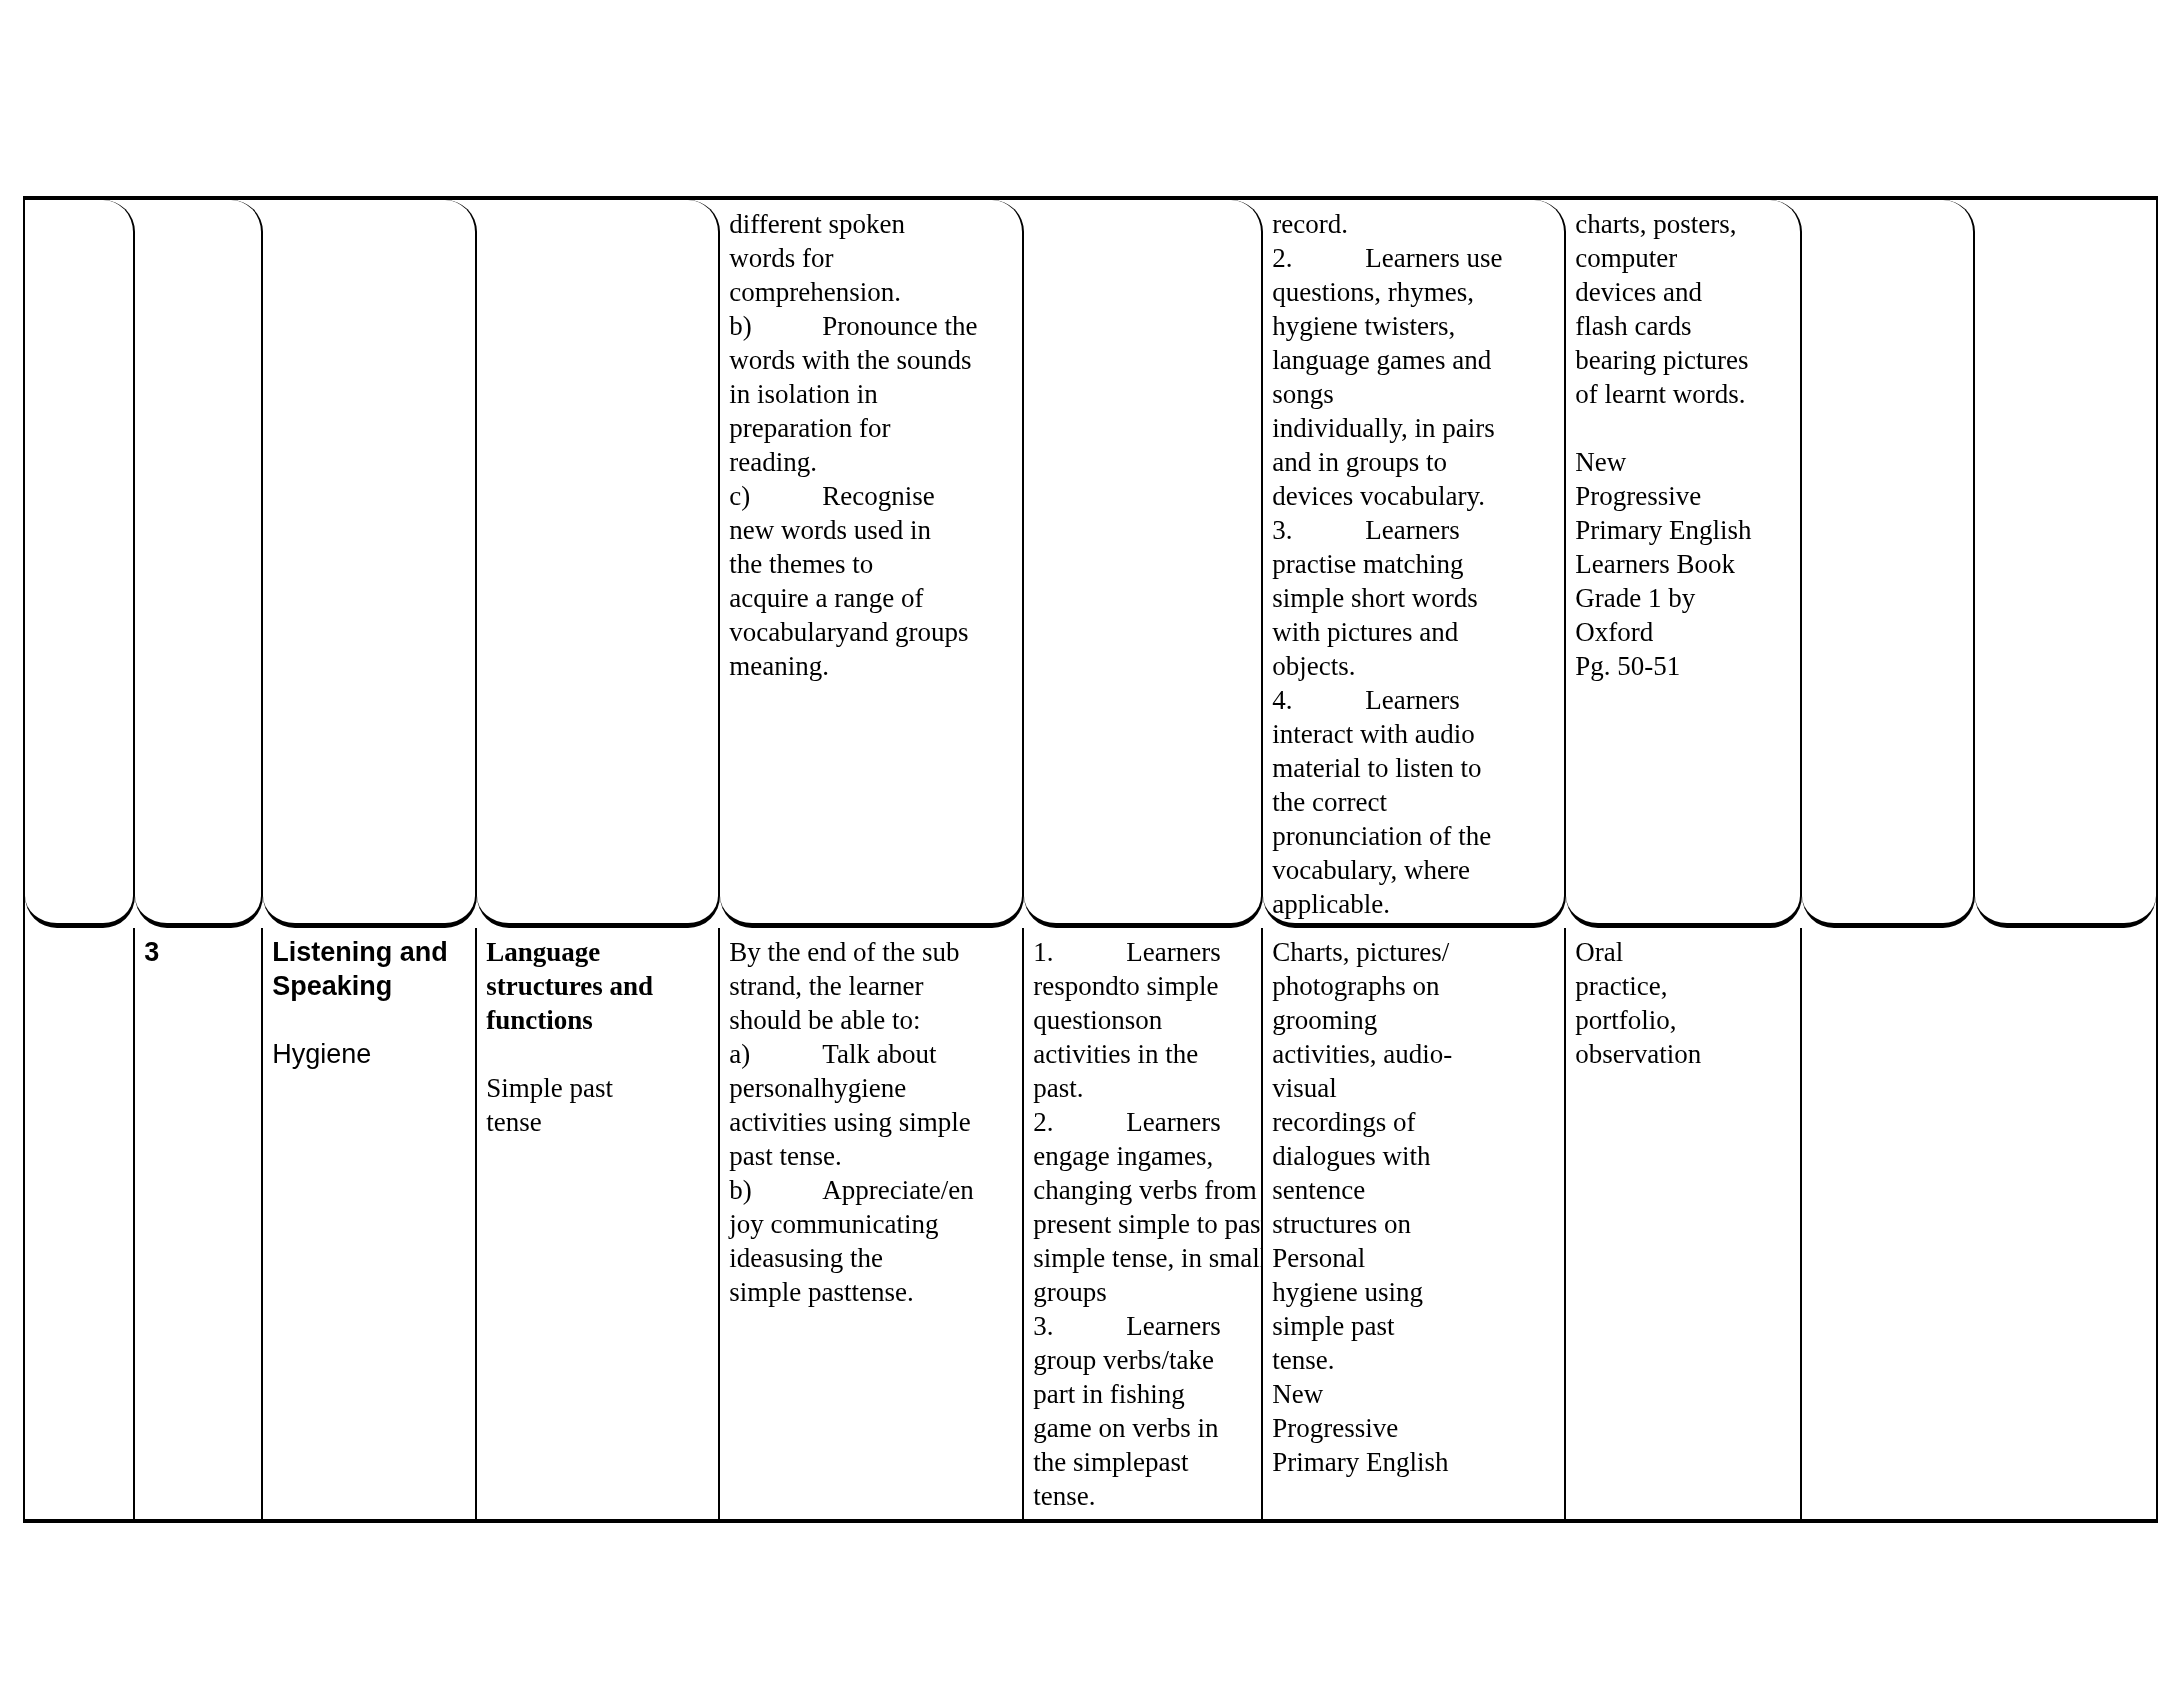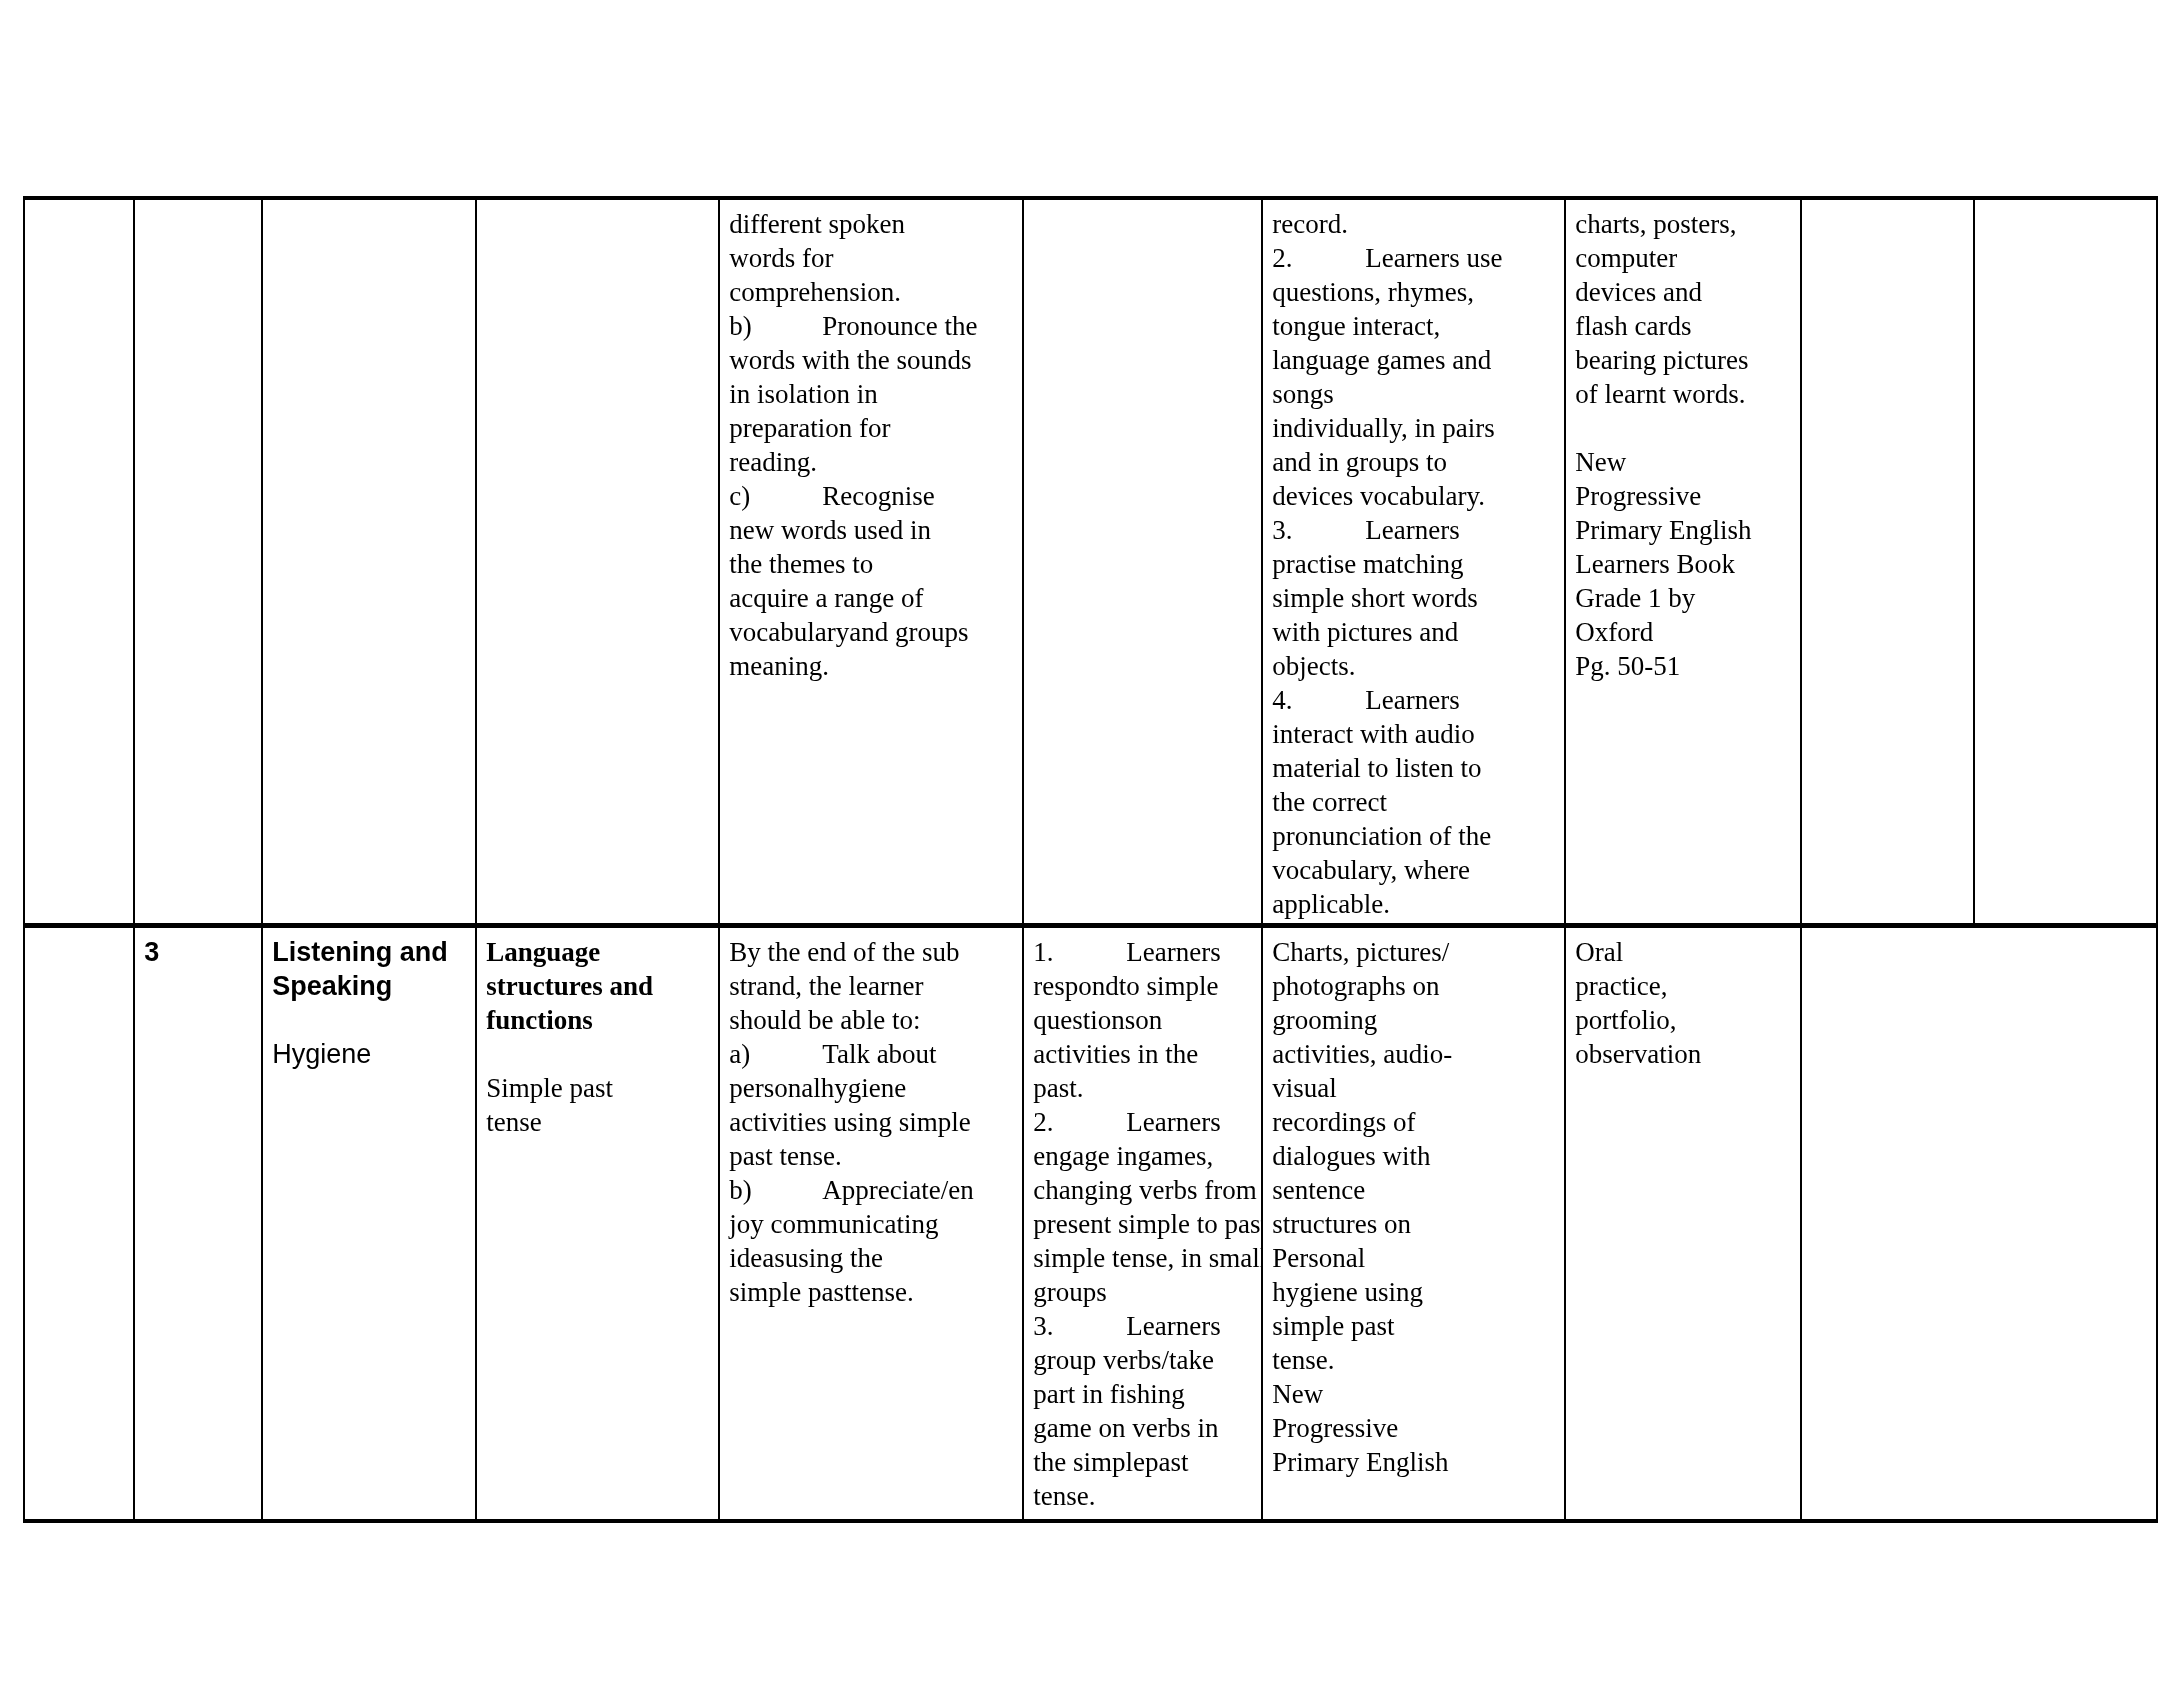--- a/index.html
+++ b/index.html
@@ -26,21 +26,21 @@
     box-sizing:border-box;
     border-right:2px solid #000;
     overflow:hidden;
     padding:6.6px 9.3px;
     font-family:"Liberation Serif","DejaVu Serif",serif;
     font-size:27px;
     line-height:34px;
     color:#000;
   }
   .cell.c10{border-right:none;}
-  .cell.r1{border-bottom:5.3px solid #000;}
+  .cell.r1{border-bottom:5.3px solid #000;border-radius:32px;}
   .cell.sans{font-family:"Liberation Sans","DejaVu Sans",sans-serif;}
   .line{white-space:pre;}
   .line.b{font-weight:bold;}
   .mk{display:inline-block;width:93px;}
 </style>
 </head>
 <body>
 
 <div class="page">
   <div class="tbl">
@@ -63,21 +63,21 @@
         <div class="line">the themes to</div>
         <div class="line">acquire a range of</div>
         <div class="line">vocabularyand groups</div>
         <div class="line">meaning.</div>
       </div>
     <div class="cell r1 c6"></div>
     <div class="cell r1 c7">
         <div class="line">record.</div>
         <div class="line"><span class="mk">2.</span>Learners use</div>
         <div class="line">questions, rhymes,</div>
-        <div class="line">tongue interact,</div>
+        <div class="line">hygiene twisters,</div>
         <div class="line">language games and</div>
         <div class="line">songs</div>
         <div class="line">individually, in pairs</div>
         <div class="line">and in groups to</div>
         <div class="line">devices vocabulary.</div>
         <div class="line"><span class="mk">3.</span>Learners</div>
         <div class="line">practise matching</div>
         <div class="line">simple short words</div>
         <div class="line">with pictures and</div>
         <div class="line">objects.</div>

